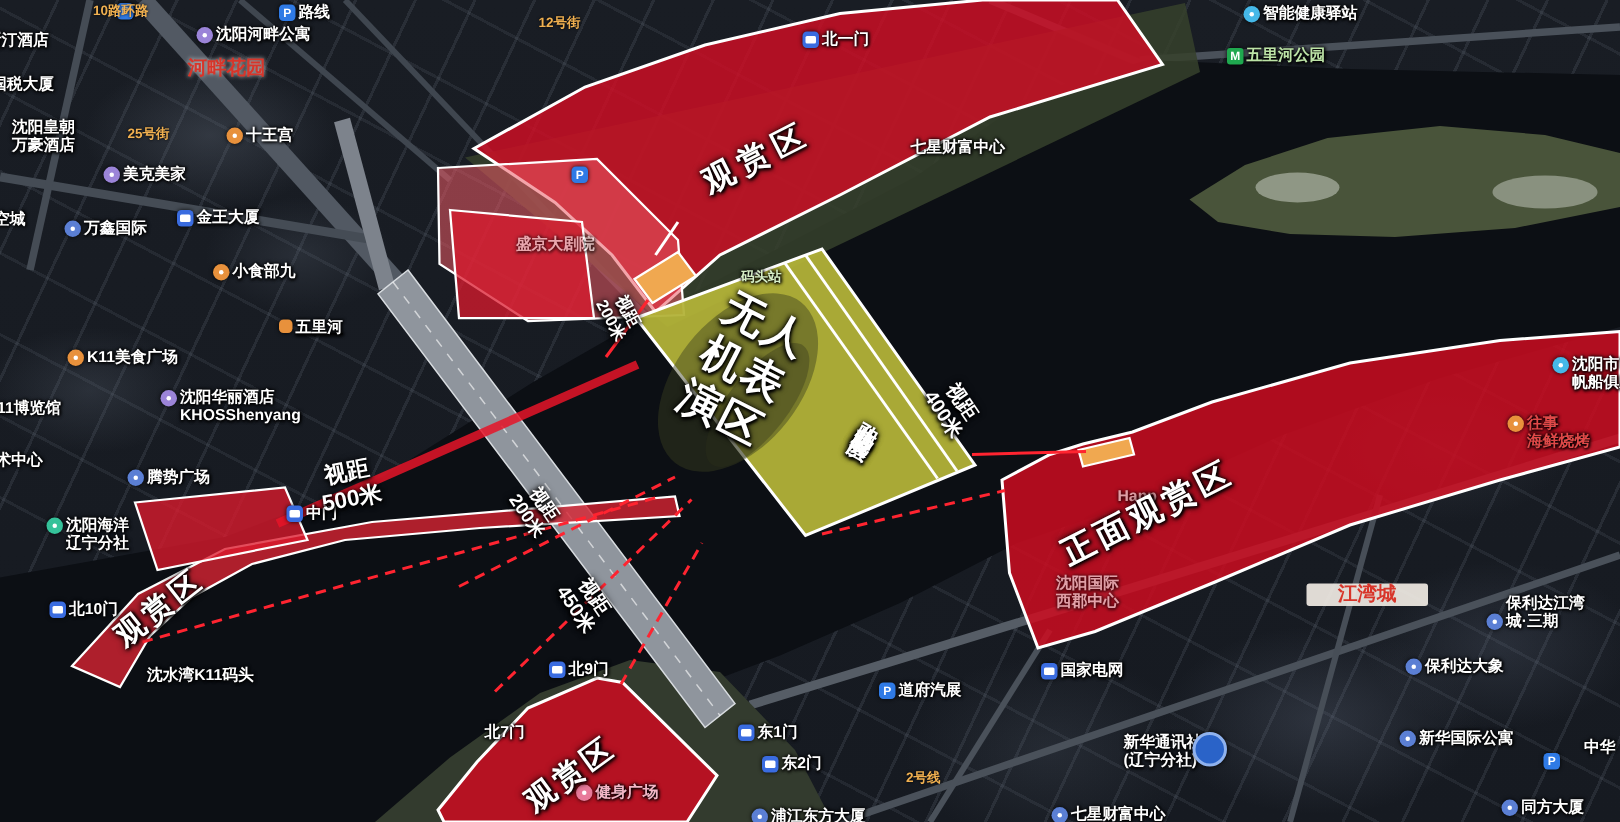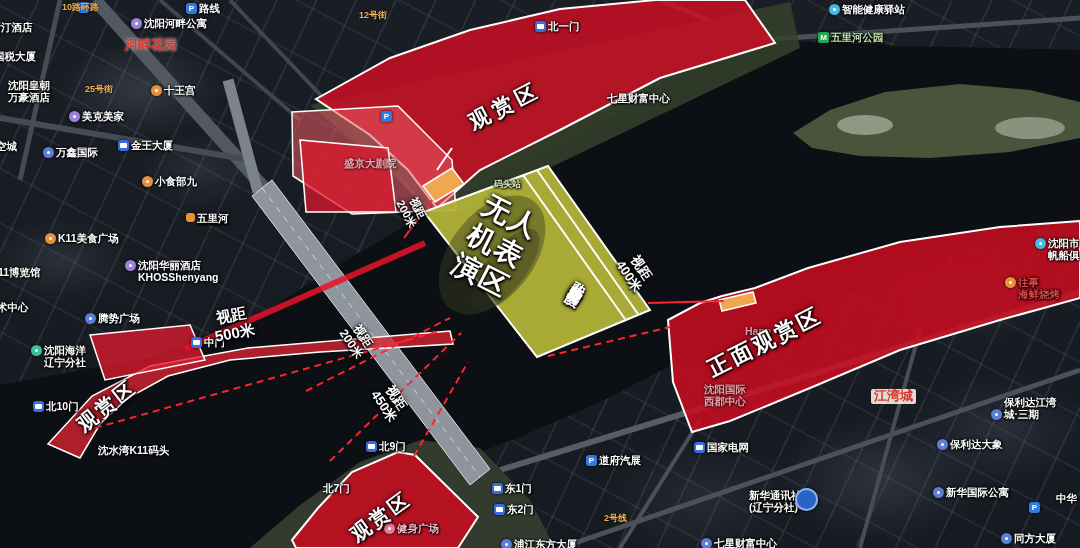--- a/index.html
+++ b/index.html
@@ -19,21 +19,21 @@
   #mapsvg{position:absolute;left:0;top:0;z-index:10;}
   .poi{position:absolute;display:flex;align-items:flex-start;gap:2px;z-index:40;}
   .poi .lines{display:flex;flex-direction:column;}
   .poi .t{font-size:10.5px;font-weight:bold;color:#fff;line-height:1.15;white-space:nowrap;
           text-shadow:0 1px 2px #000,0 0 3px #000,1px 0 2px #000;}
   .poi.small .t{font-size:9px;}
   .poi.road .t{color:#f0b050;font-size:9px;font-weight:bold;text-shadow:0 0 2px #000;}
   .poi.faint{opacity:.6;}
   .poi.red-label .t{color:#d8352a;font-size:13px;
           text-shadow:0 0 3px rgba(255,255,255,.85),0 1px 2px rgba(0,0,0,.4);}
-  .poi.badge .t{background:rgba(245,240,232,.9);padding:0 3px;border-radius:2px;
+  .poi.badge .t{background:rgba(245,240,232,.9);padding:0 21px;border-radius:2px;
           text-shadow:none;}
   .icn{width:11px;height:11px;border-radius:3px;display:inline-flex;align-items:center;
        justify-content:center;font-size:8px;font-weight:bold;color:#fff;flex:0 0 auto;
        box-shadow:0 0 3px rgba(0,0,0,.9);background:#3a6ce0;margin-top:1px;}
   .icn.circle{border-radius:50%;}
   .icn.circle::after{content:"";width:3px;height:3px;background:#fff;border-radius:50%;}
   .icn.parking{background:#2f7ae5;}
   .icn.metro{background:#1fa84f;border-radius:2px;}
   .icn.roadbadge{background:#e8913c;width:9px;height:9px;}
   .icn.bus{position:relative;}
@@ -207,21 +207,21 @@
       <span class="icn circle" style="background: rgb(232, 145, 60);"></span>
       <span class="lines">
         <span class="t">K11美食广场</span>
       </span>
     </div>
     <div class="poi" style="left: -2px; top: 266px;">
       <span class="lines">
         <span class="t">11博览馆</span>
       </span>
     </div>
-    <div class="poi" style="left: 125px; top: 259px;">
+    <div class="poi" style="left: 107px; top: 259px;">
       <span class="icn circle" style="background: rgb(155, 132, 216);"></span>
       <span class="lines">
         <span class="t">沈阳华丽酒店</span>
         <span class="t">KHOSShenyang</span>
       </span>
     </div>
     <div class="poi" style="left: -3px; top: 301px;">
       <span class="lines">
         <span class="t">术中心</span>
       </span>
@@ -409,21 +409,21 @@
       <span class="lines">
         <span class="t">北7门</span>
       </span>
     </div>
     <div class="poi" style="left: 492px; top: 482px;">
       <span class="icn bus"></span>
       <span class="lines">
         <span class="t">东1门</span>
       </span>
     </div>
-    <div class="poi" style="left: 494px; top: 503px;">
+    <div class="poi" style="left: 508px; top: 503px;">
       <span class="icn bus"></span>
       <span class="lines">
         <span class="t">东2门</span>
       </span>
     </div>
     <div class="olabel" style="left: 505px; top: 106px; font-size: 21px; letter-spacing: 5px; transform: translate(-50%, -50%) rotate(-27deg);">
       <span class="ol-line">观赏区</span>
     </div>
     <div class="olabel" style="left: 765px; top: 342px; font-size: 22px; letter-spacing: 3px; transform: translate(-50%, -50%) rotate(-27deg);">
       <span class="ol-line">正面观赏区</span>

